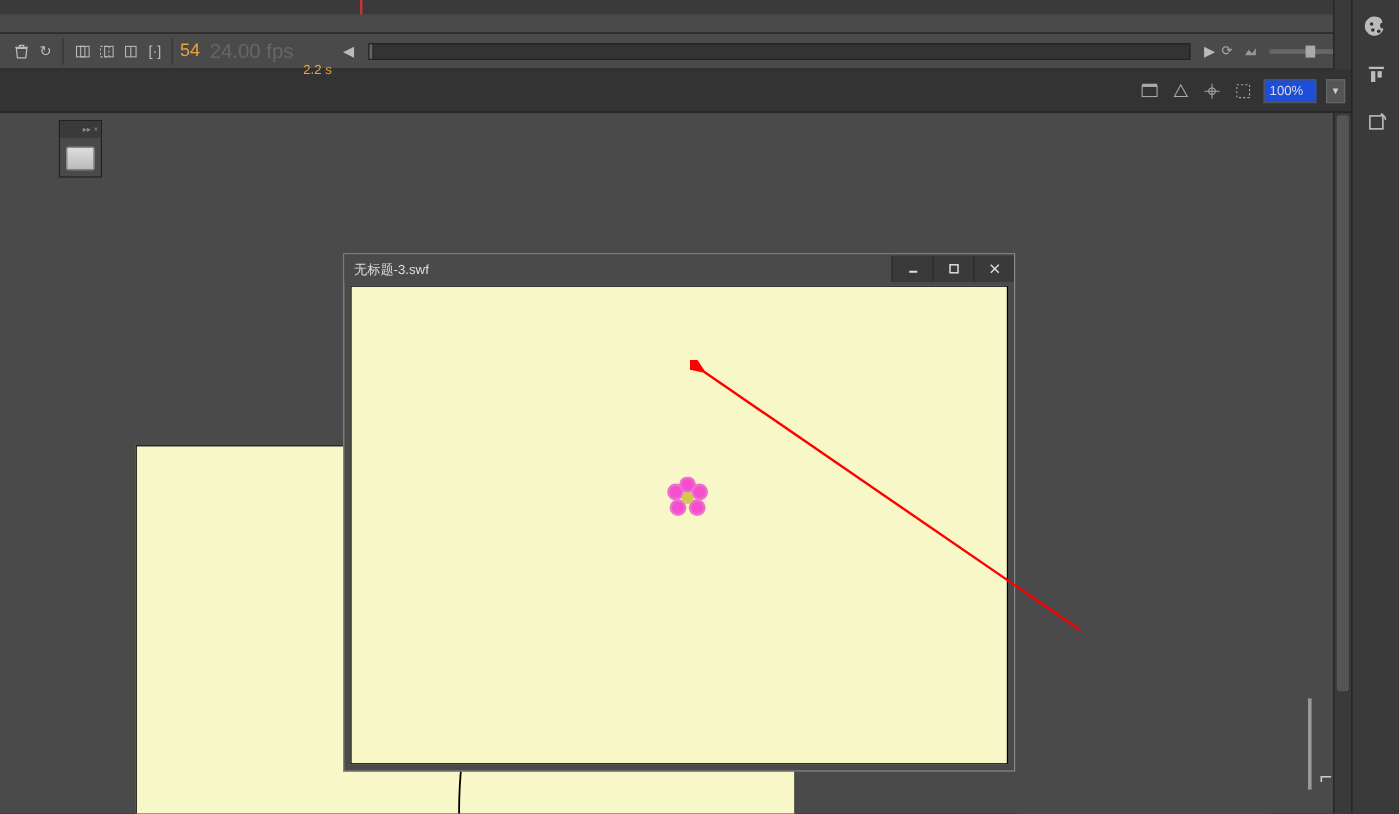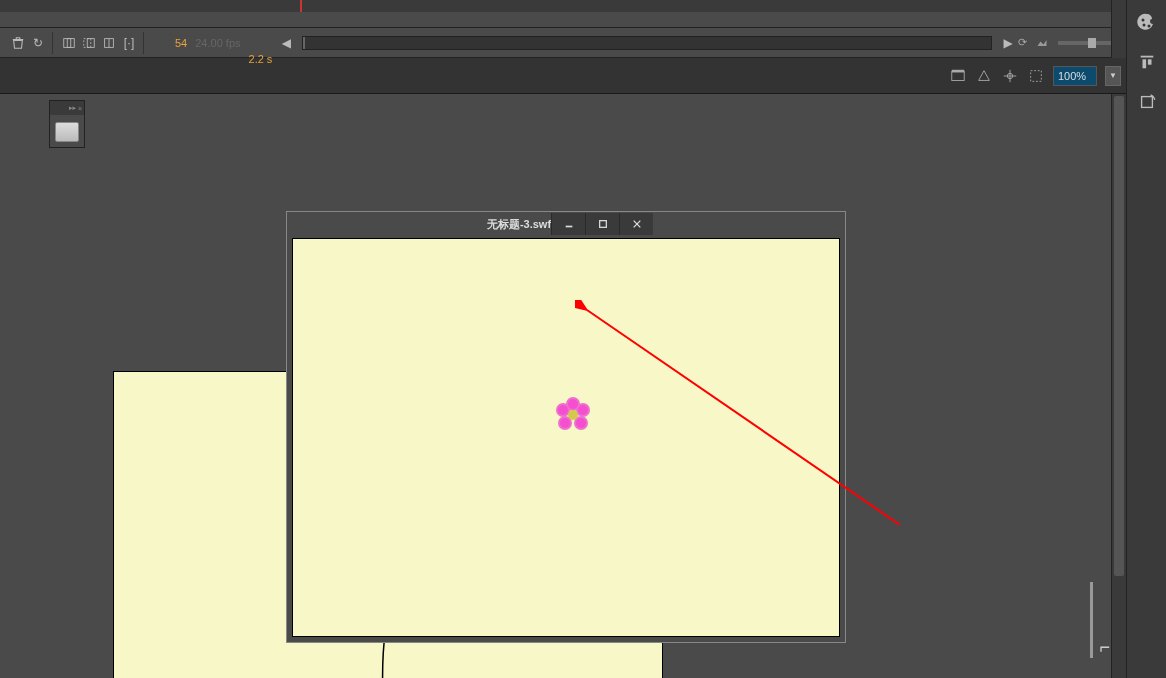--- a/index.html
+++ b/index.html
@@ -58,22 +58,22 @@
     .toolbar-icon {
       width: 16px;
       height: 16px;
       display: flex;
       align-items: center;
       justify-content: center;
       color: #bbb;
       font-size: 12px;
       cursor: pointer;
     }
-    .frame-number { color: #e8a33d; font-size: 11px; padding: 0 4px; margin-left: 25px; }
-    .fps-display { color: #666; font-size: 11px; padding: 0 2px; }
+    .frame-number { color: #e8a33d; font-size: 15px; padding: 0 4px; }
+    .fps-display { color: #666; font-size: 17px; padding: 0 2px; }
     .time-display { color: #e8a33d; font-size: 11px; padding: 0 4px; margin-top: 32px; }
     .timeline-scrubber {
       flex: 1;
       height: 14px;
       background: #333;
       border: 1px solid #222;
       margin: 0 6px;
       position: relative;
     }
     .scrubber-mark { position: absolute; top: 0; bottom: 0; width: 2px; background: #666; }
@@ -93,21 +93,21 @@
     .sec-icon {
       width: 18px;
       height: 18px;
       color: #aaa;
       cursor: pointer;
       display: flex;
       align-items: center;
       justify-content: center;
     }
     .zoom-select {
-      background: #0c4a6e;
+      background: #1d4ed8;
       border: 1px solid #555;
       color: #ddd;
       height: 20px;
       width: 44px;
       font-size: 11px;
       padding: 0 4px;
       display: flex;
       align-items: center;
     }
     .zoom-dropdown-btn {
@@ -191,23 +191,22 @@
       width: 560px;
       height: 432px;
       background: #4a4a4a;
       border: 1px solid #888;
     }
     .swf-titlebar {
       height: 24px;
       background: #4a4a4a;
       display: flex;
       align-items: center;
-      justify-content: center;
+      justify-content: space-between;
       padding: 0 0 0 8px;
-      font-weight: bold;
     }
     .swf-title { color: #ddd; font-size: 11px; }
     .swf-controls { display: flex; }
     .swf-ctrl-btn {
       width: 34px;
       height: 22px;
       background: #3a3a3a;
       display: flex;
       align-items: center;
       justify-content: center;

